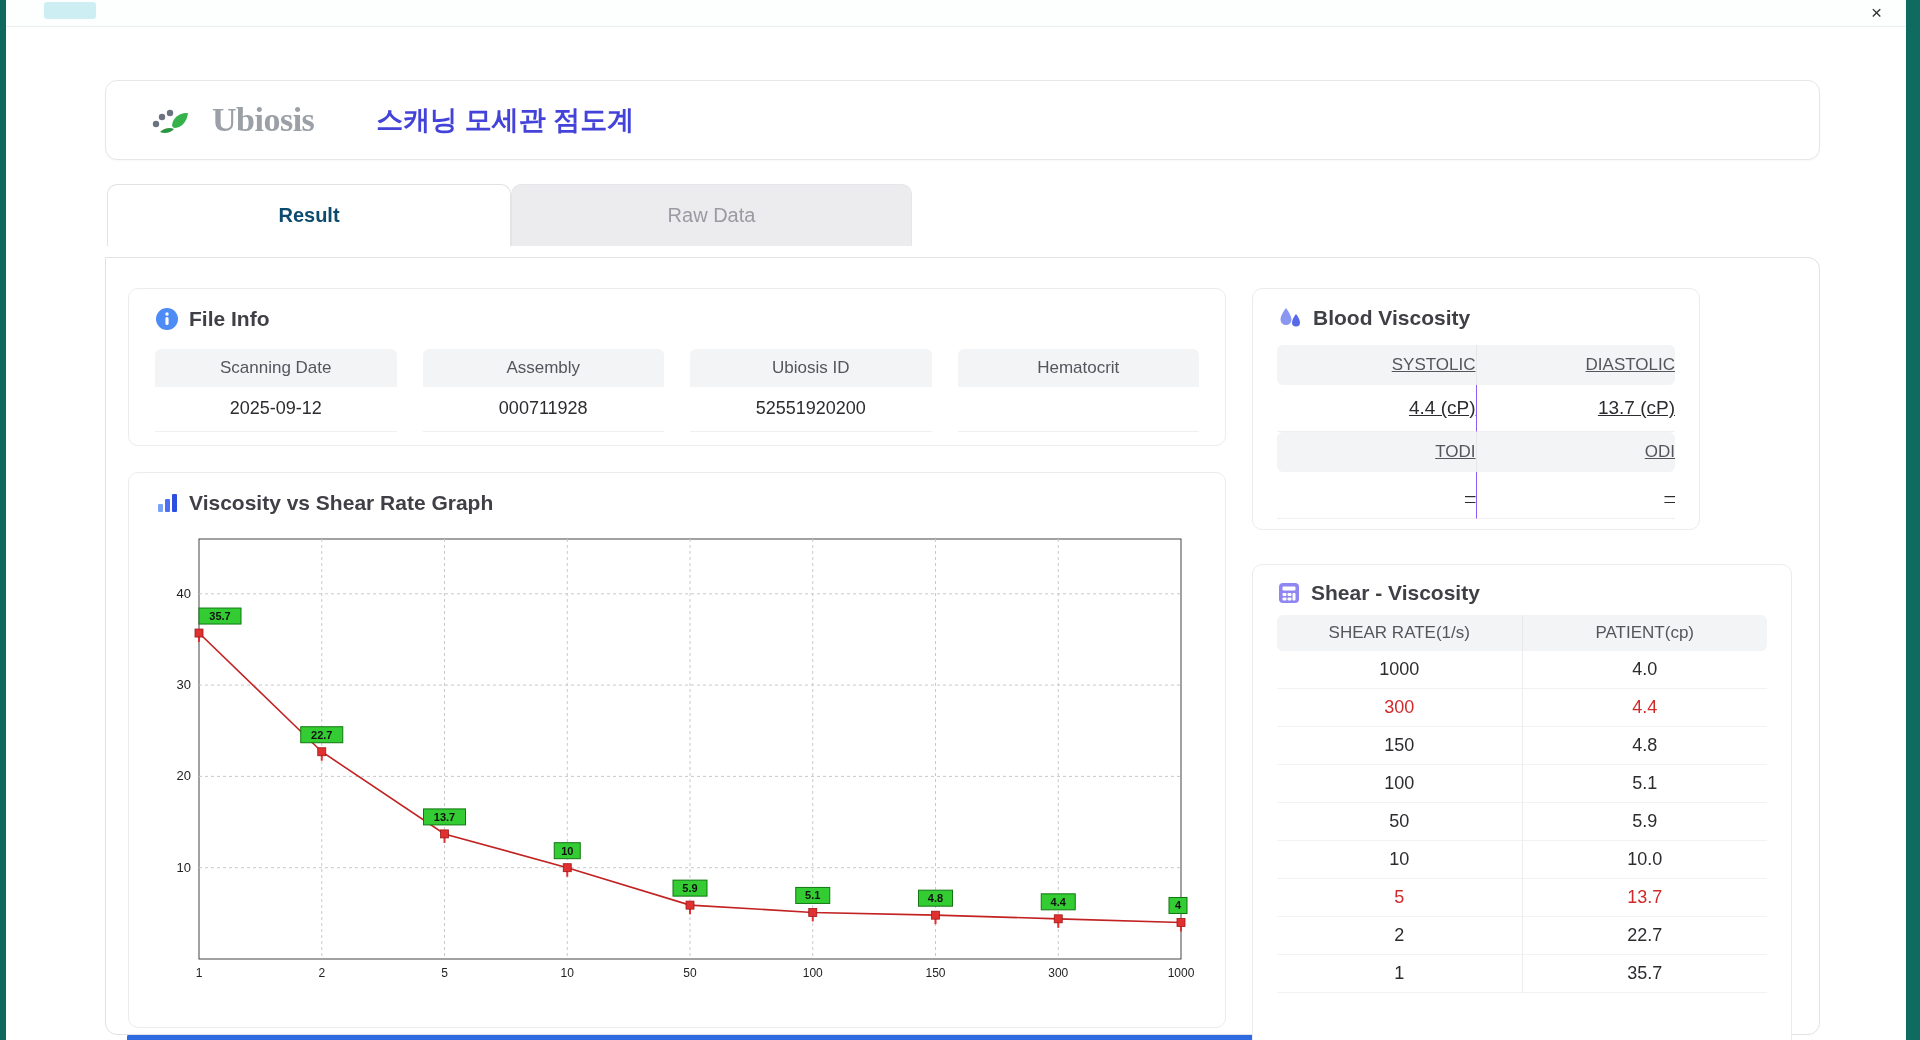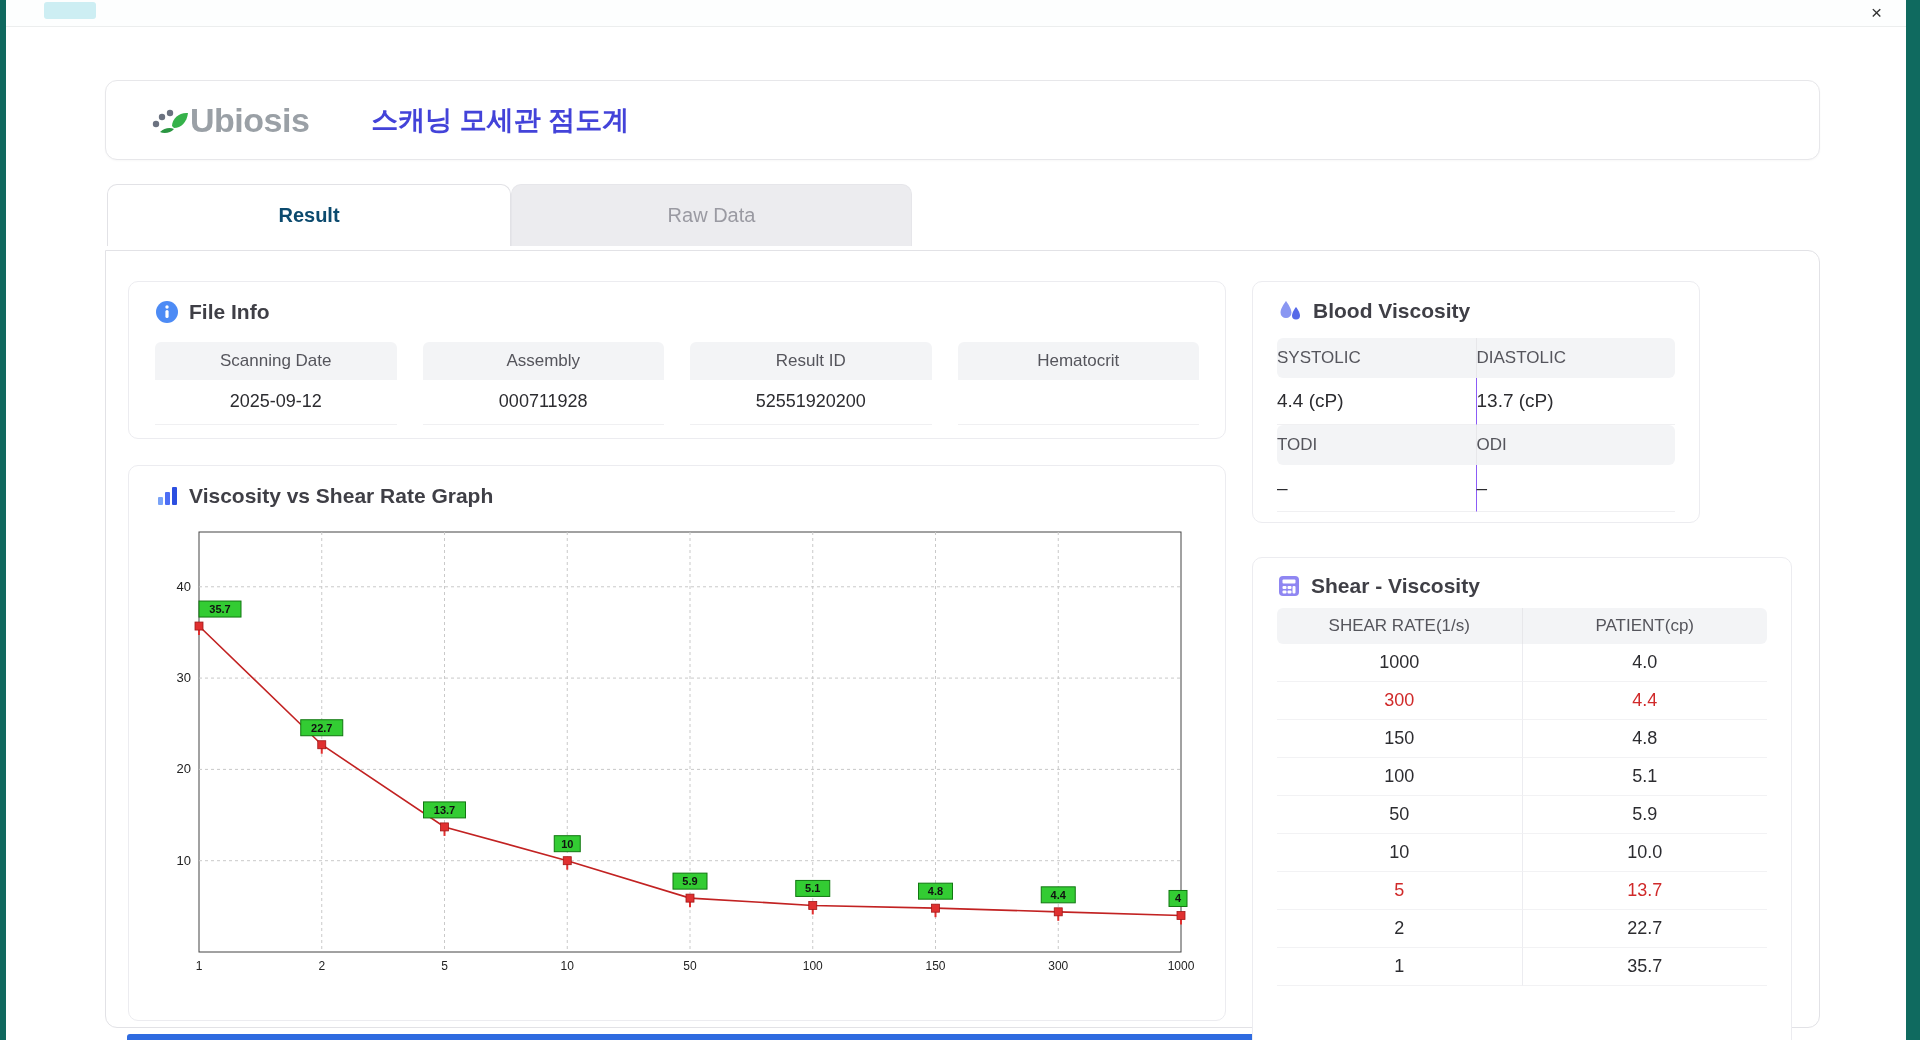--- a/index.html
+++ b/index.html
@@ -12,50 +12,50 @@
   .edge-right{position:absolute;right:0;top:0;width:14px;height:1040px;background:#0f6a5f;}
   .titlebar{position:absolute;left:6px;top:0;right:14px;height:26px;background:#fdfefe;border-bottom:1px solid #eceeee;}
   .top-tab{position:absolute;left:38px;top:2px;width:52px;height:17px;background:#cdeef3;border-radius:3px;}
   .close-btn{position:absolute;top:3px;right:24px;font-size:19px;color:#333;cursor:pointer;line-height:20px;}
   
   .header-card{
     position:absolute;left:105px;top:80px;width:1715px;height:80px;box-sizing:border-box;
     border:1px solid #e7e7ea;border-radius:12px;background:#fff;display:flex;align-items:center;padding:0 42px;
     box-shadow:0 1px 2px rgba(0,0,0,.03);
   }
-  .logo{display:flex;align-items:center;gap:0;}
+  .logo{display:flex;align-items:center;gap:22px;font-family:Liberation Serif, serif;}
   .logo-text{font-size:34px;font-weight:600;color:#9aa0a6;letter-spacing:-0.5px;}
   .app-title{margin-left:62px;font-size:27px;font-weight:bold;color:#4343d9;}
   
   .tabs{position:absolute;left:107px;top:184px;height:62px;display:flex;z-index:2;}
   .tab{box-sizing:border-box;display:flex;align-items:center;justify-content:center;font-size:20px;border-radius:10px 10px 0 0;cursor:pointer;}
   .tab.active{width:404px;background:#fff;border:1px solid #e2e2e6;border-bottom:none;font-weight:bold;color:#0c4a6e;}
   .tab.inactive{width:401px;background:#ececef;border:1px solid #e6e6ea;border-bottom:none;color:#9a9aa2;}
   
   .main-panel{
-    position:absolute;left:105px;top:250px;width:1715px;height:778px;box-sizing:border-box;
+    position:absolute;left:105px;top:257px;width:1715px;height:778px;box-sizing:border-box;
     border:1px solid #e2e2e6;border-radius:0 12px 12px 12px;background:#fff;z-index:1;
   }
   .card{position:absolute;box-sizing:border-box;border:1px solid #ececf0;border-radius:10px;background:#fff;padding:18px 26px;}
   .card-title{display:flex;align-items:center;gap:10px;font-size:21px;font-weight:bold;color:#3f3f46;}
   .icon{display:inline-flex;align-items:center;justify-content:center;}
   
   .file-info-card{left:22px;top:30px;width:1098px;height:158px;}
   .fields{display:flex;gap:26px;margin-top:18px;}
   .field{flex:1;}
   .field-label{background:#f3f4f6;text-align:center;padding:9px 0;font-size:17px;color:#55555c;border-radius:6px 6px 0 0;}
   .field-value{text-align:center;padding:11px 0;font-size:18px;color:#2c2c30;border-bottom:1px solid #f0f0f2;min-height:22px;}
   
   .graph-card{left:22px;top:214px;width:1098px;height:556px;}
   .chart-wrap{margin-top:10px;}
   
   .bv-card{left:1146px;top:30px;width:448px;height:242px;padding:16px 24px;}
   .bv-table{margin-top:14px;}
   .bv-row{display:flex;}
-  .bv-cell{flex:1;text-align:left;box-sizing:border-box;}
+  .bv-cell{flex:1;text-align:right;box-sizing:border-box;text-decoration:underline;}
   .bv-head .bv-cell{background:#f3f4f6;padding:10px 0;font-size:17px;color:#55555c;}
   .bv-head .bv-cell:first-child{border-radius:6px 0 0 6px;border-right:1px solid #e7e7ea;}
   .bv-head .bv-cell:last-child{border-radius:0 6px 6px 0;}
   .bv-vals .bv-cell{padding:12px 0;font-size:19px;color:#2c2c30;border-bottom:1px solid #f0f0f2;}
   .bv-vals .bv-cell:first-child{border-right:1px solid #8b5cf6;}
   
   .sv-card{left:1146px;top:306px;width:540px;height:552px;padding:16px 24px;}
   .sv-table{margin-top:10px;}
   .sv-row{display:flex;}
   .sv-cell{flex:1;text-align:center;box-sizing:border-box;}
@@ -115,21 +115,21 @@
     <div class="fields">
         <div class="field">
           <div class="field-label">Scanning Date</div>
           <div class="field-value">2025-09-12</div>
         </div>
         <div class="field">
           <div class="field-label">Assembly</div>
           <div class="field-value">000711928</div>
         </div>
         <div class="field">
-          <div class="field-label">Result ID</div>
+          <div class="field-label">Ubiosis ID</div>
           <div class="field-value">52551920200</div>
         </div>
         <div class="field">
           <div class="field-label">Hematocrit</div>
           <div class="field-value"></div>
         </div>
       </div>
   </div>
 
   <div class="card graph-card">

